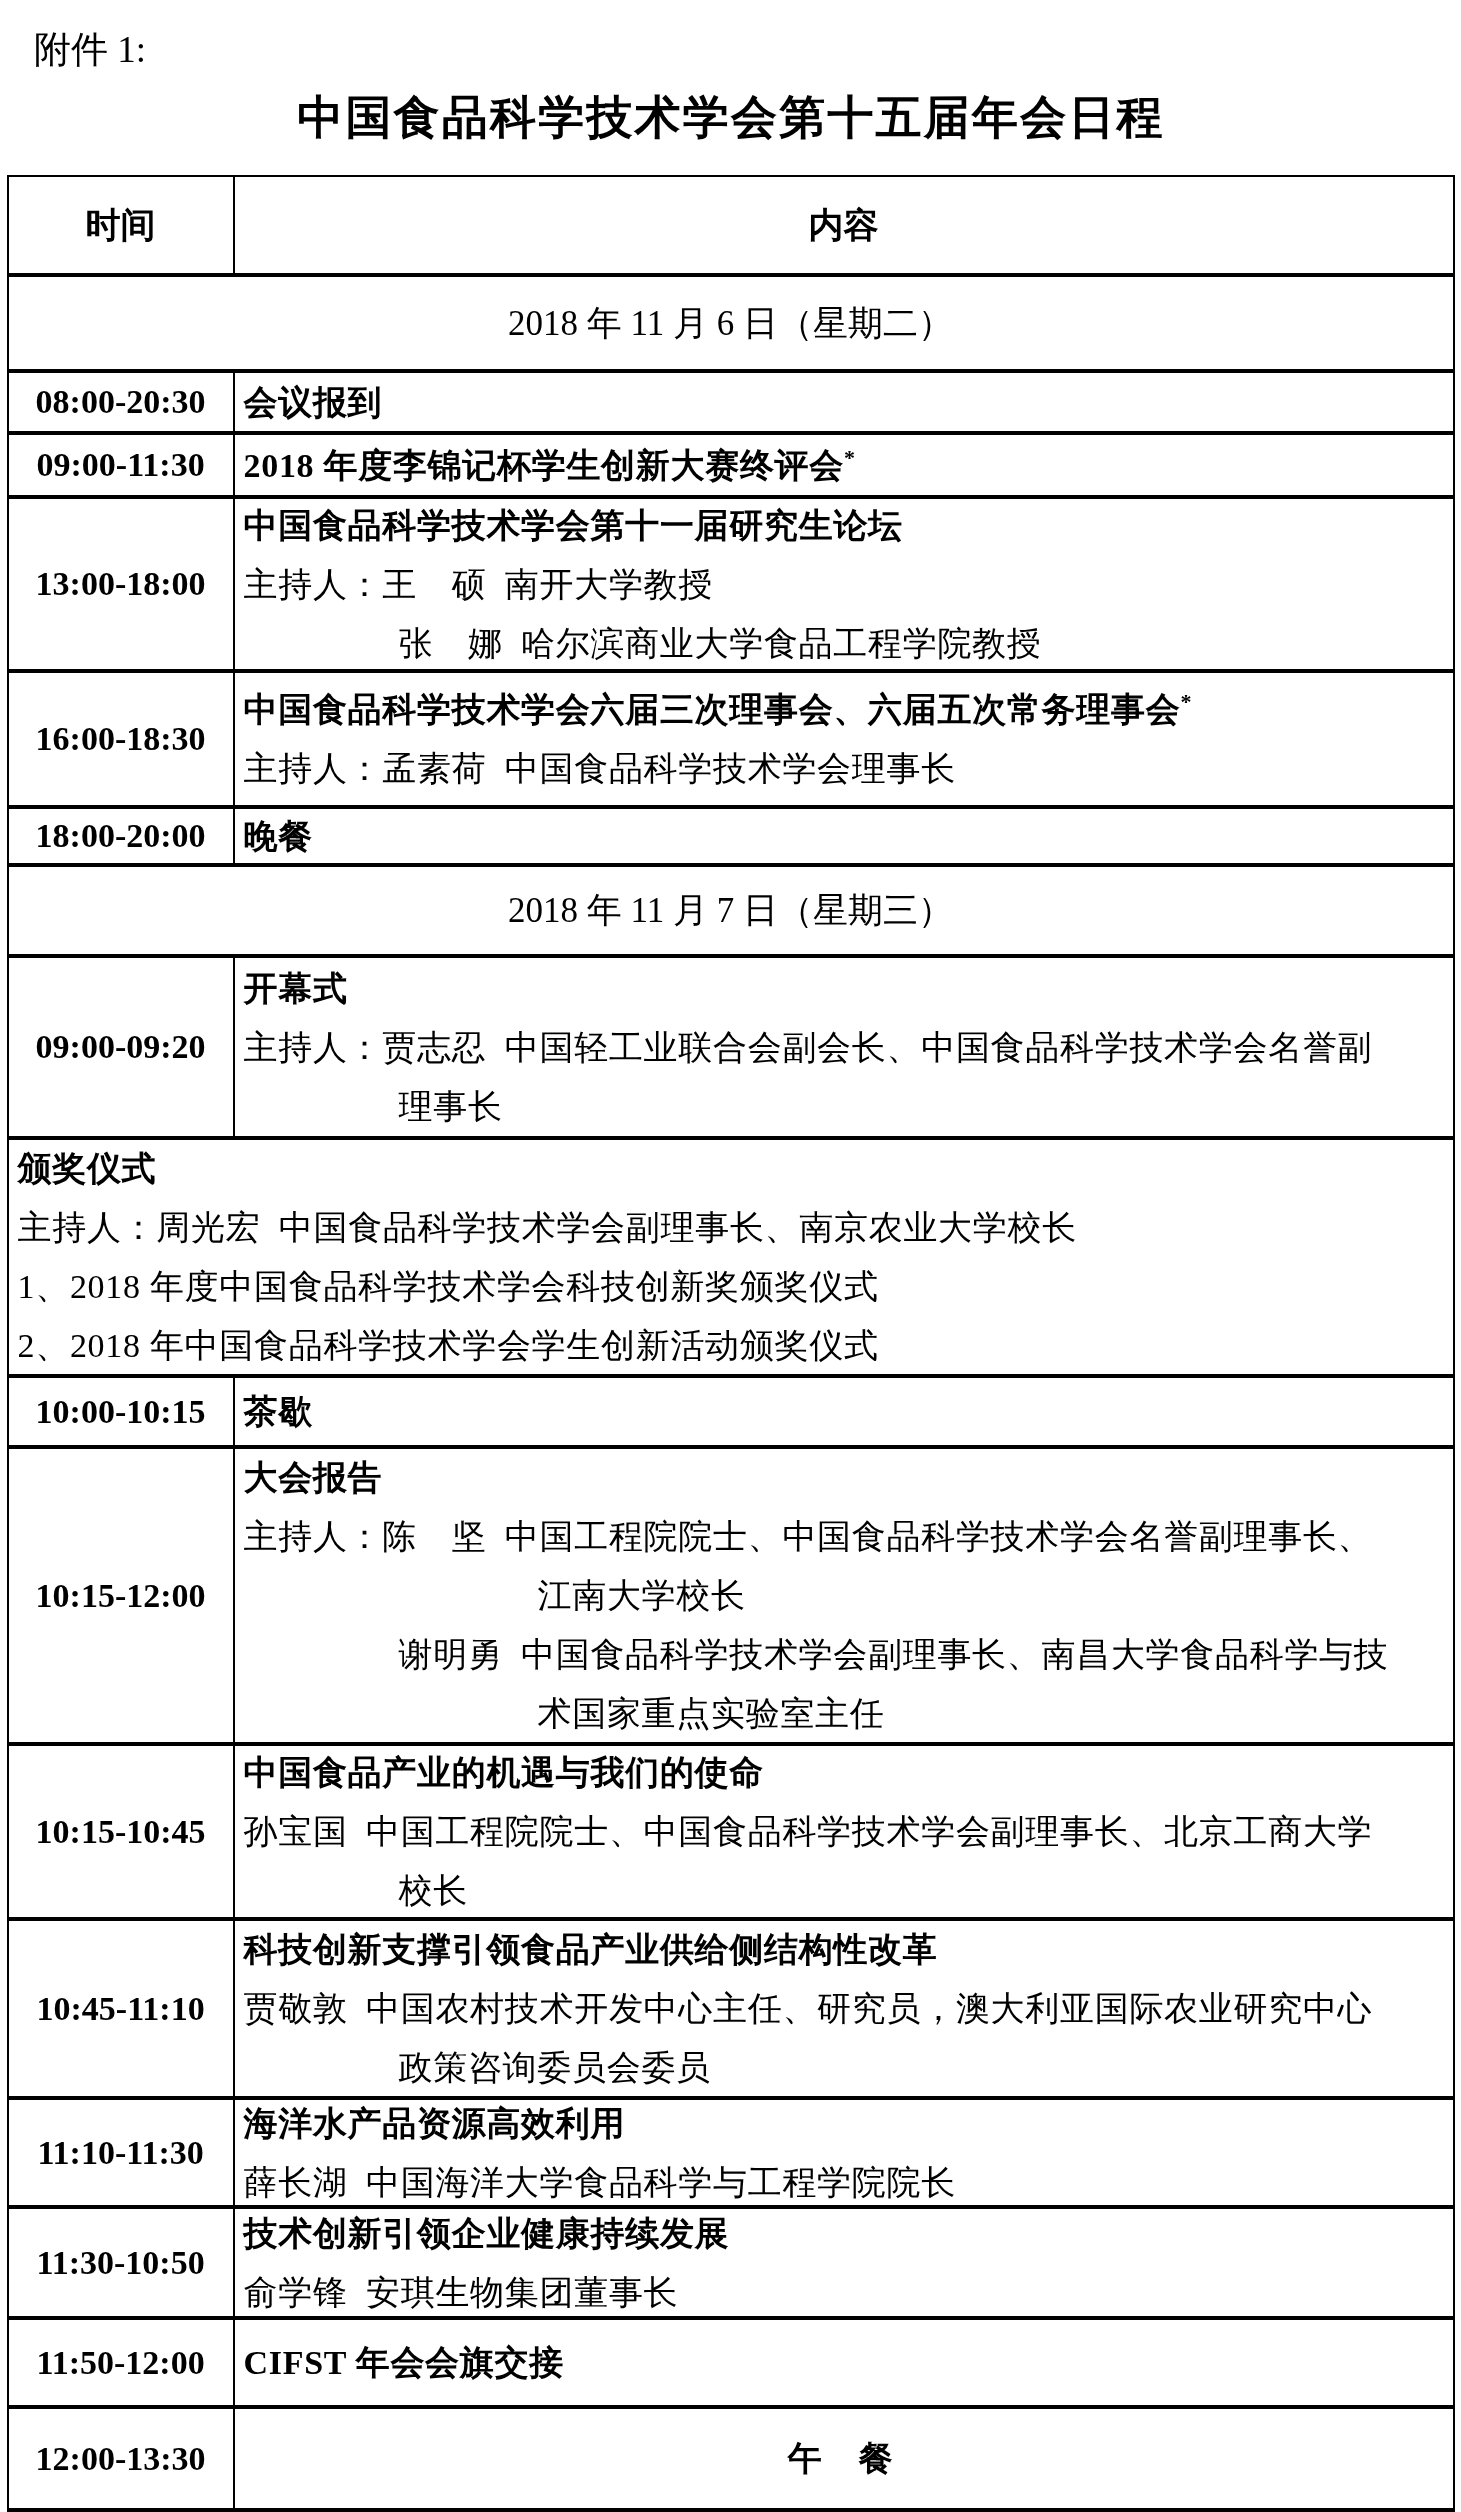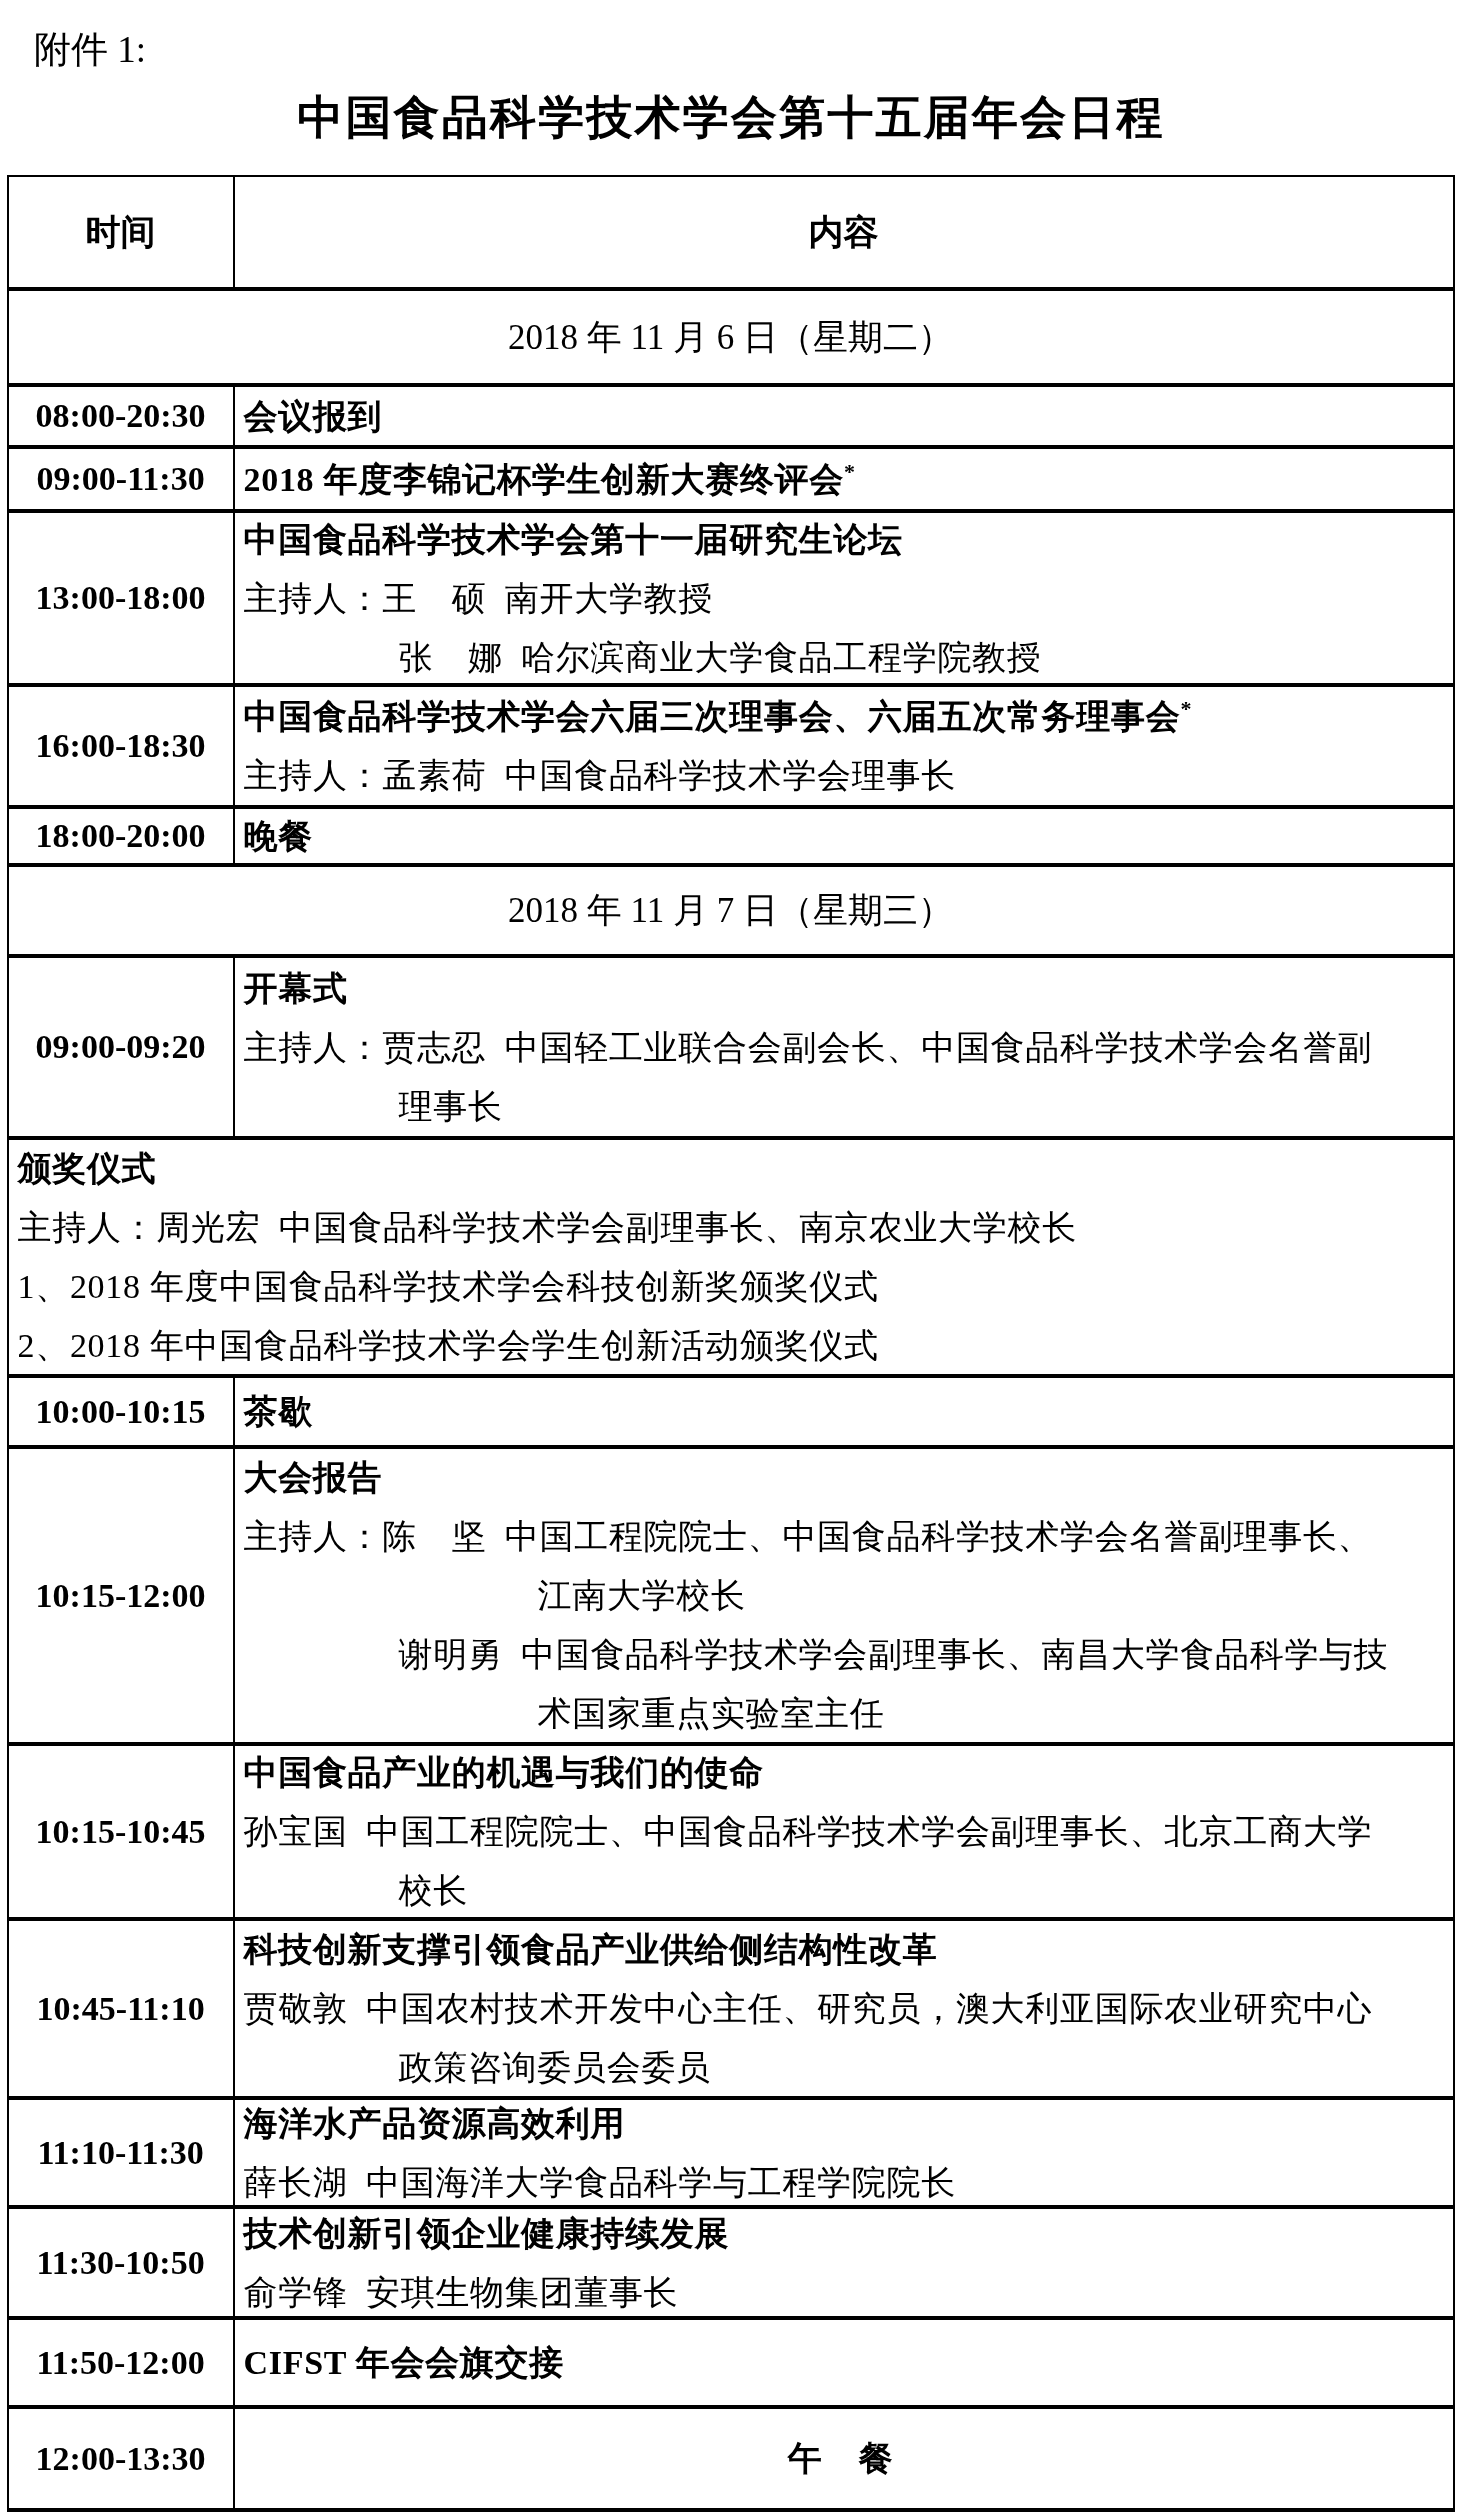--- a/index.html
+++ b/index.html
@@ -78,21 +78,21 @@
   }
 </style>
 </head>
 <body>
 
 <div class="attachment">附件 1:</div>
 
 <h1 class="doc-title">中国食品科学技术学会第十五届年会日程</h1>
 
 <div class="schedule-table">
-  <div class="row header-row" style="height:114px">
+  <div class="row header-row" style="height:100px">
     <div class="cell time-cell">时间</div>
     <div class="cell content-cell">内容</div>
   </div>
 
   <div id="rows-mount">
       <div class="row" style="height: 96px;">
         <div class="cell date-cell">2018 年 11 月 6 日（星期二）</div>
       </div>
       <div class="row" style="height: 62px;">
         <div class="cell time-cell">08:00-20:30</div>
@@ -107,21 +107,21 @@
         </div>
       </div>
       <div class="row" style="height: 174px;">
         <div class="cell time-cell">13:00-18:00</div>
         <div class="cell content-cell">
           <div class="line b">中国食品科学技术学会第十一届研究生论坛</div>
           <div class="line">主持人：王　硕  南开大学教授</div>
           <div class="line" style="padding-left: 155px;">张　娜  哈尔滨商业大学食品工程学院教授</div>
         </div>
       </div>
-      <div class="row" style="height: 122px;">
+      <div class="row" style="height: 136px;">
         <div class="cell time-cell">16:00-18:30</div>
         <div class="cell content-cell">
           <div class="line b">中国食品科学技术学会六届三次理事会、六届五次常务理事会<sup>*</sup></div>
           <div class="line">主持人：孟素荷  中国食品科学技术学会理事长</div>
         </div>
       </div>
       <div class="row" style="height: 58px;">
         <div class="cell time-cell">18:00-20:00</div>
         <div class="cell content-cell">
           <div class="line b">晚餐</div>

